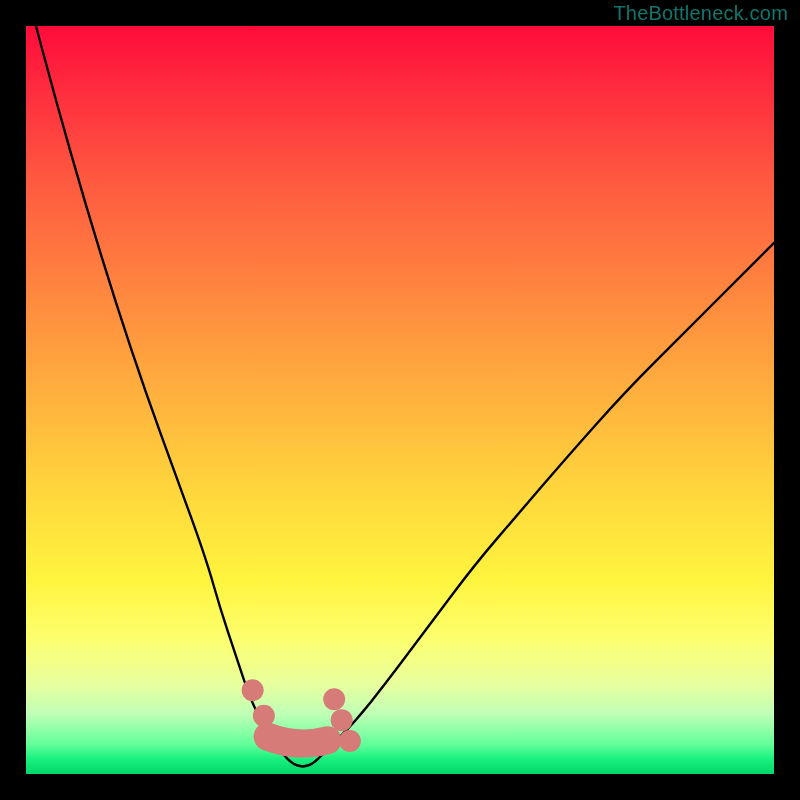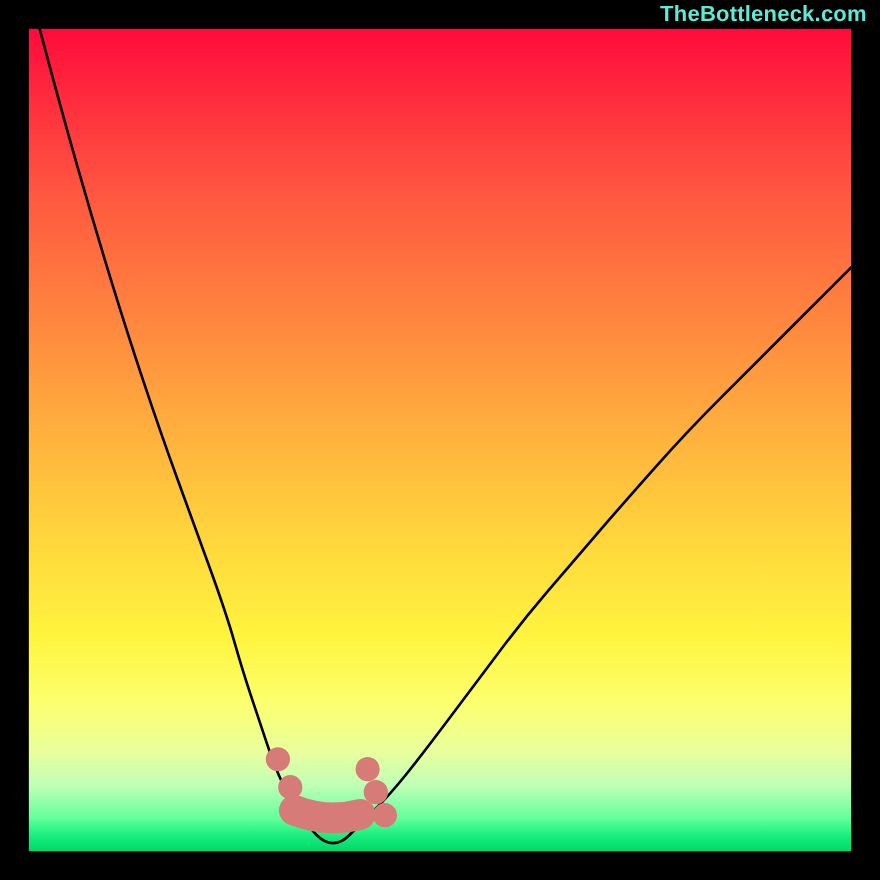--- a/index.html
+++ b/index.html
@@ -44,22 +44,22 @@
       #19f07f 98%,
       #00d768 100%
     );
   }
   .watermark {
     position: absolute;
     top: 2px;
     right: 12px;
     font-family: Arial, Helvetica, sans-serif;
     font-size: 20px;
-    font-weight: 700;
-    color: #5eead4;
+    font-weight: 400;
+    color: #0f766e;
     letter-spacing: 0.2px;
     user-select: none;
   }
   svg.curve {
     position: absolute;
     inset: 0;
   }
 </style>
 </head>
 <body>

